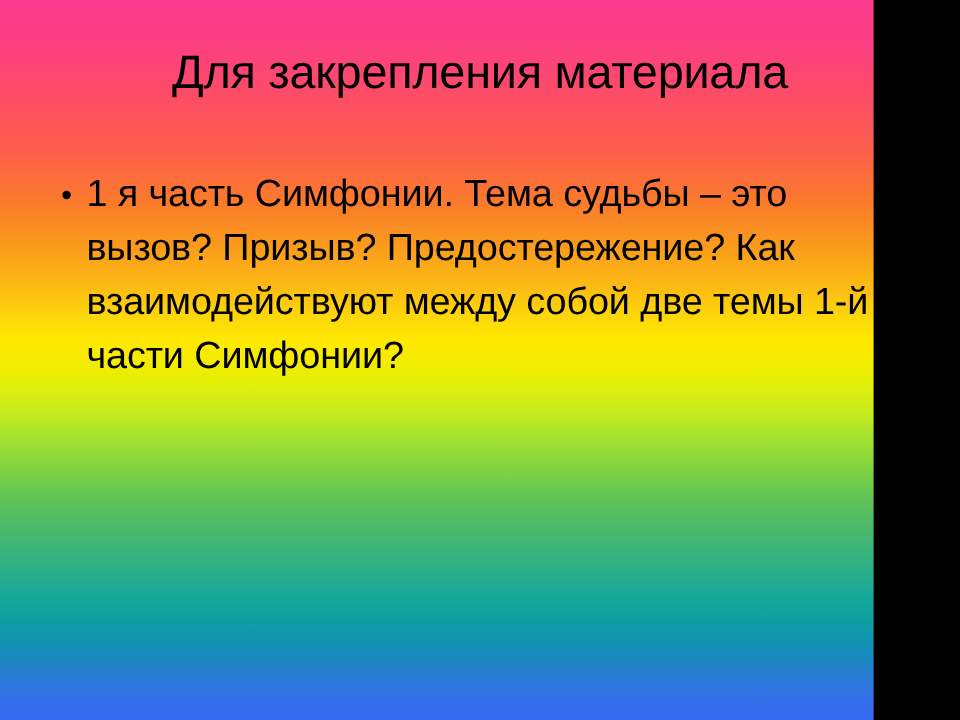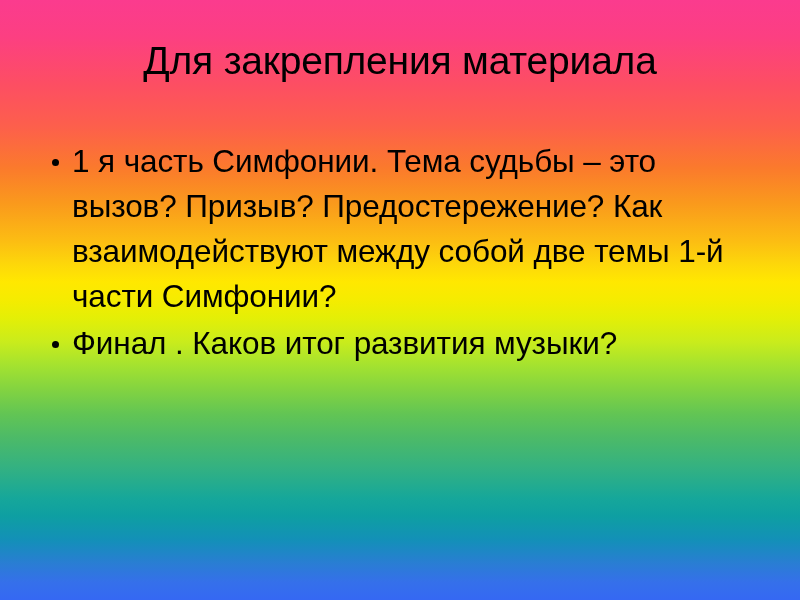--- a/index.html
+++ b/index.html
@@ -3,21 +3,21 @@
 <meta charset="utf-8">
 <title>Slide</title>
 <style>
   html, body {
     margin: 0;
     padding: 0;
     background: #000;
   }
   #slide {
     position: relative;
-    width: 800px;
+    width: 728px;
     height: 600px;
     overflow: hidden;
     font-family: "Liberation Sans", "DejaVu Sans", sans-serif;
     background: linear-gradient(
       to bottom,
       #fb3b8e 0%,
       #fc3f82 6%,
       #fd4e63 14%,
       #fd5f4c 21%,
       #fb7a2c 28%,
@@ -107,21 +107,17 @@
 
   <div id="body-block">
     <ul class="bullets">
 
       <li>
         <span class="bullet-dot"></span>
         <span class="bullet-text">1 я часть Симфонии. Тема судьбы – это вызов? Призыв? Предостережение? Как взаимодействуют между собой две темы 1-й части Симфонии?</span>
       </li>
 
 
-      <li>
-        <span class="bullet-dot"></span>
-        <span class="bullet-text">Финал . Каков итог развития музыки?</span>
-      </li>
 
     </ul>
   </div>
 
 </div>
 
 </body></html>

